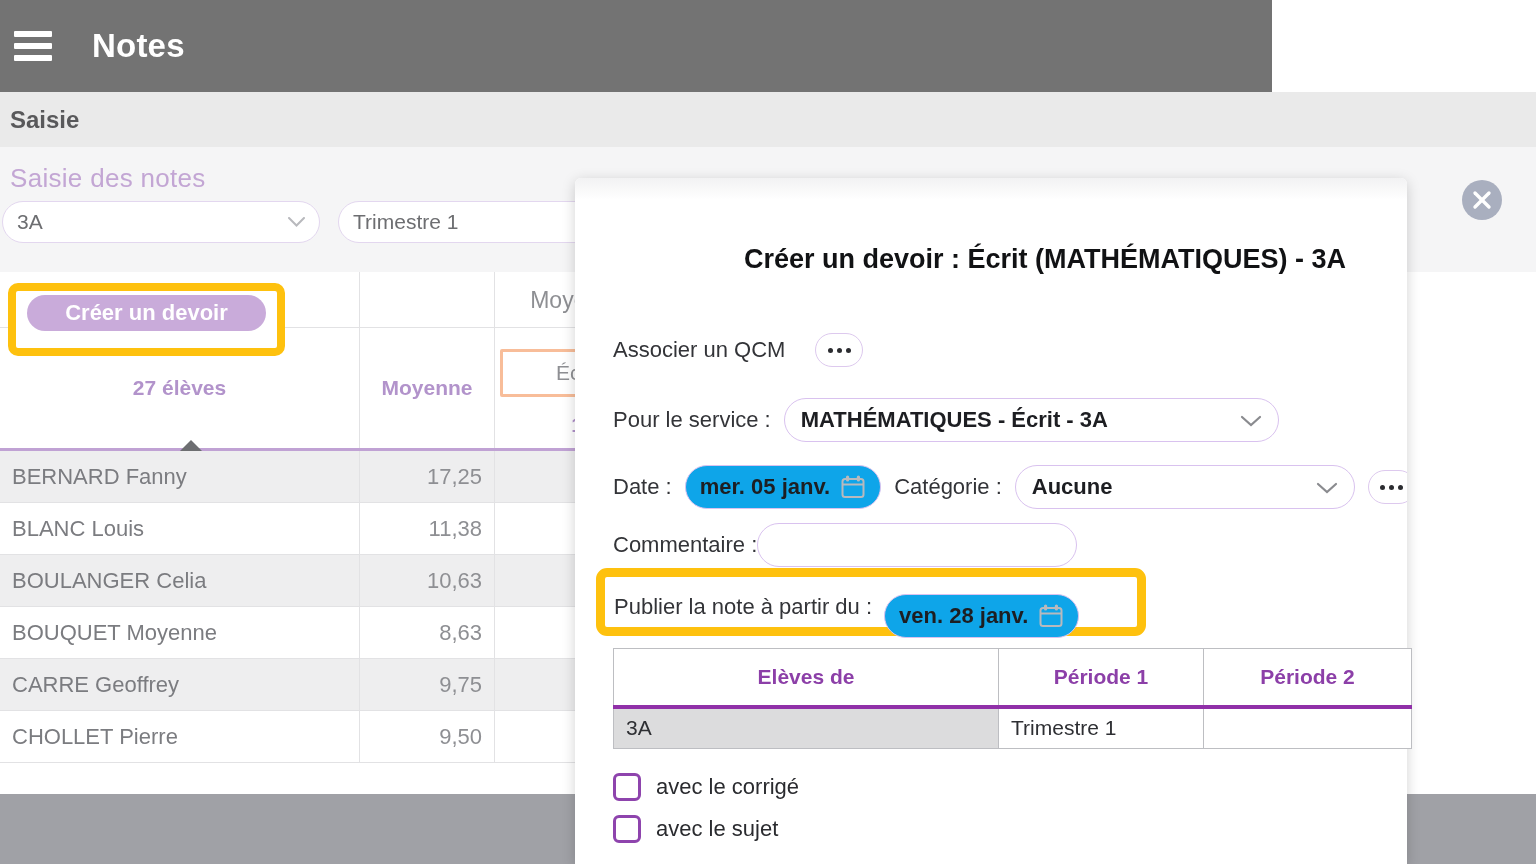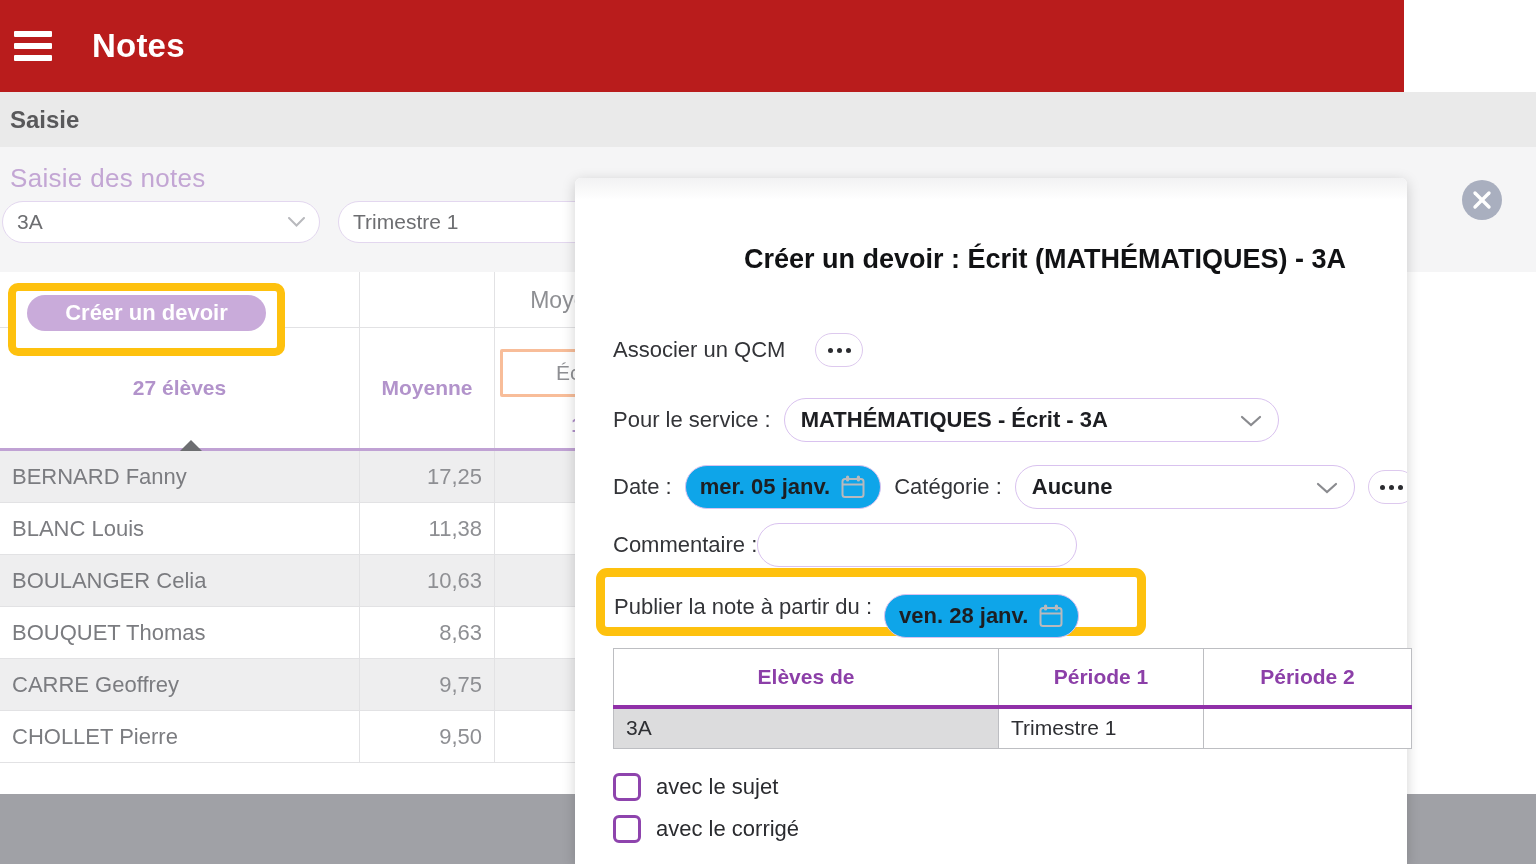--- a/index.html
+++ b/index.html
@@ -6,22 +6,22 @@
   html, body {
     width: 1536px; height: 864px;
     font-family: "Liberation Sans", sans-serif;
     background: #ffffff;
     overflow: hidden;
   }
   #root { position: relative; width: 1536px; height: 864px; }
 
   
   .app-header {
-    position: absolute; left: 0; top: 0; width: 1404px; height: 92px;
-    background: #b91c1c;
+    position: absolute; left: 0; top: 0; width: 1272px; height: 92px;
+    background: #737373;
     display: flex; align-items: center;
   }
   .hamburger {
     margin-left: 14px; width: 38px; height: 30px;
     display: flex; flex-direction: column; justify-content: space-between;
     cursor: pointer;
   }
   .hamburger span { display: block; height: 6px; background: #ffffff; border-radius: 1px; }
   .app-title {
     margin-left: 40px; color: #ffffff;
@@ -309,21 +309,21 @@
         <div class="c-name">BLANC Louis</div>
         <div class="c-moy">11,38</div>
         <div class="c-note">1</div>
       </div>
       <div class="grid-row alt">
         <div class="c-name">BOULANGER Celia</div>
         <div class="c-moy">10,63</div>
         <div class="c-note">1</div>
       </div>
       <div class="grid-row">
-        <div class="c-name">BOUQUET Thomas</div>
+        <div class="c-name">BOUQUET Moyenne</div>
         <div class="c-moy">8,63</div>
         <div class="c-note"></div>
       </div>
       <div class="grid-row alt">
         <div class="c-name">CARRE Geoffrey</div>
         <div class="c-moy">9,75</div>
         <div class="c-note"></div>
       </div>
       <div class="grid-row">
         <div class="c-name">CHOLLET Pierre</div>
@@ -437,21 +437,21 @@
         <td class="rowhead">3A</td>
         <td>Trimestre 1</td>
         <td></td>
       </tr>
     </tbody>
   </table>
 
   <div class="checks">
     <div class="check-row">
       <span class="cbox"></span>
-      <span class="check-label">avec le sujet</span>
+      <span class="check-label">avec le corrigé</span>
     </div>
     <div class="check-row">
       <span class="cbox"></span>
-      <span class="check-label">avec le corrigé</span>
+      <span class="check-label">avec le sujet</span>
     </div>
   </div>
 
 </div>
 
 </body></html>

